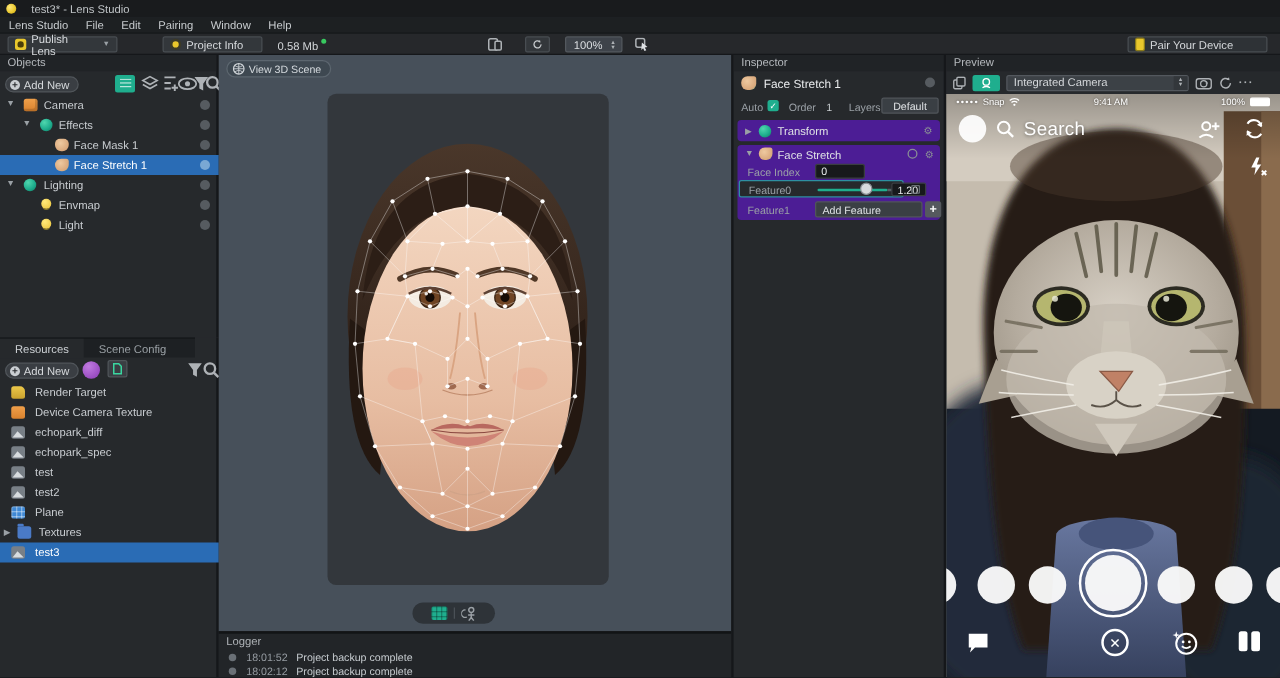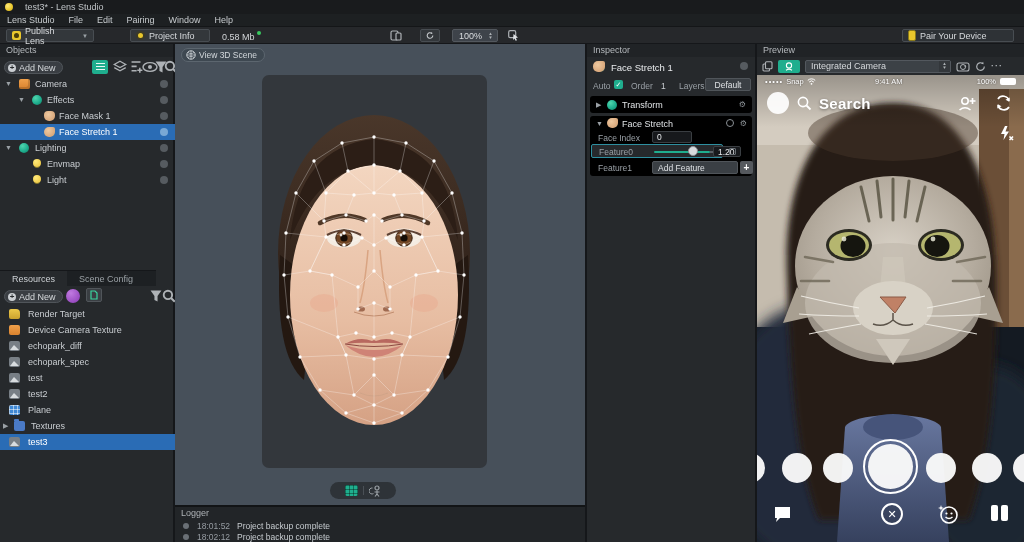--- a/index.html
+++ b/index.html
@@ -58,40 +58,40 @@
 .pilldiv{width:1px;height:9px;background:#4a5056}
 
 .logger{position:absolute;left:175px;top:505px;width:410px;height:37px;background:#222528;border-top:2px solid #121416}
 .logrow{position:absolute;left:0;width:410px;height:11px;display:flex;align-items:center;gap:0}
 .logdot{width:6px;height:6px;border-radius:50%;background:#6a7076;margin-left:8px}
 .logtime{color:#969ca2;font-size:8.5px;margin-left:8px;width:34px}
 .logmsg{color:#c6cbcf;font-size:8.5px;margin-left:6px}
 
 .inspector{position:absolute;left:587px;top:44px;width:168px;height:498px;background:#26292c}
 .ilabel{position:absolute;color:#9aa0a6;font-size:8.5px}
-.section{position:absolute;left:3px;width:162px;background:#000000;border-radius:3px}
+.section{position:absolute;left:3px;width:162px;background:#4c1d95;border-radius:3px}
 .inp{position:absolute;background:#17191c;border:1px solid #3a3e42;border-radius:2px;color:#e8eaec;font-size:8.5px;display:flex;align-items:center;padding-left:4px}
 .ddl{position:absolute;background:#3a3f44;border:1px solid #50555a;border-radius:2px;color:#dfe2e5;font-size:8.5px;display:flex;align-items:center;padding-left:5px}
 .checkbox{position:absolute;width:9px;height:9px;border-radius:2px;background:#1fae8e;color:#fff;font-size:7px;display:flex;align-items:center;justify-content:center}
 .f0row{position:absolute;left:1px;top:28px;width:132px;height:14px;border:1px solid #2e8fa0;border-radius:2px;background:#26292c}
 .slider-track{position:absolute;left:62px;top:6px;width:56px;height:2px;background:#1fae8e;border-radius:1px}
 .slider-track:after{content:"";position:absolute;right:-12px;top:0;width:12px;height:2px;background:#595f65}
 .slider-handle{position:absolute;left:96px;top:1px;width:10px;height:10px;border-radius:50%;background:#d7dadd;border:1px solid #8a9095}
 .gear{color:#8a9095;font-size:8px}
 
 .preview{position:absolute;left:757px;top:44px;width:267px;height:498px;background:#26292c}
 .ptool{position:absolute;left:0;top:13px;width:267px;height:18px;display:flex;align-items:center;gap:5px;padding:0 5px}
 .greenbtn{width:22px;height:13px;border-radius:2px;background:#1fae8e;display:flex;align-items:center;justify-content:center}
 .camdd{width:146px;height:13px;background:#3c4146;border:1px solid #53585e;border-radius:2px;color:#d5d8db;display:flex;align-items:center;padding-left:5px;position:relative}
 .camdd .arr{position:absolute;right:0;top:0;width:11px;height:11px;background:#33373b;display:flex;flex-direction:column;align-items:center;justify-content:center;font-size:4.5px;color:#aeb2b6;line-height:4px}
 .screen{position:absolute;left:0;top:31px;width:267px;height:467px;overflow:hidden;background:#1a2026}
 .statusbar{position:absolute;left:0;top:0;width:267px;height:13px;display:flex;align-items:center;color:#fff;font-size:7.5px;text-shadow:0 0 2px rgba(0,0,0,.6);z-index:5}
 .snaprow{position:absolute;left:0;top:13px;width:267px;height:30px;z-index:5;display:flex;align-items:center}
 .avatar{width:22px;height:22px;border-radius:50%;background:rgba(255,255,255,.92);margin-left:10px}
-.searchtxt{color:#fff;font-size:15px;font-weight:bold;letter-spacing:.3px;text-shadow:0 1px 3px rgba(0,0,0,.45);margin-left:7px}
+.searchtxt{color:#fff;font-size:15px;font-weight:normal;letter-spacing:.3px;text-shadow:0 1px 3px rgba(0,0,0,.45);margin-left:7px}
 .caro{position:absolute;left:0;top:360px;width:267px;height:70px;z-index:5}
 .circ{position:absolute;border-radius:50%;background:rgba(250,250,250,.96)}
 .bigring{position:absolute;border-radius:50%;border:2.5px solid #fff}
 .botico{position:absolute;z-index:6;color:#fff}
 .xcirc{width:22px;height:22px;border-radius:50%;border:2px solid #fff;color:#fff;display:flex;align-items:center;justify-content:center;font-size:11px;background:rgba(0,0,0,.12)}
 .storybars{display:flex;gap:3px}
 .storybars i{display:block;width:7px;height:16px;background:#fff;border-radius:2px}
 .darkfade{position:absolute;left:0;top:0;width:267px;height:52px;background:linear-gradient(rgba(0,0,0,.28),transparent);z-index:4}
 </style>
 </head>

